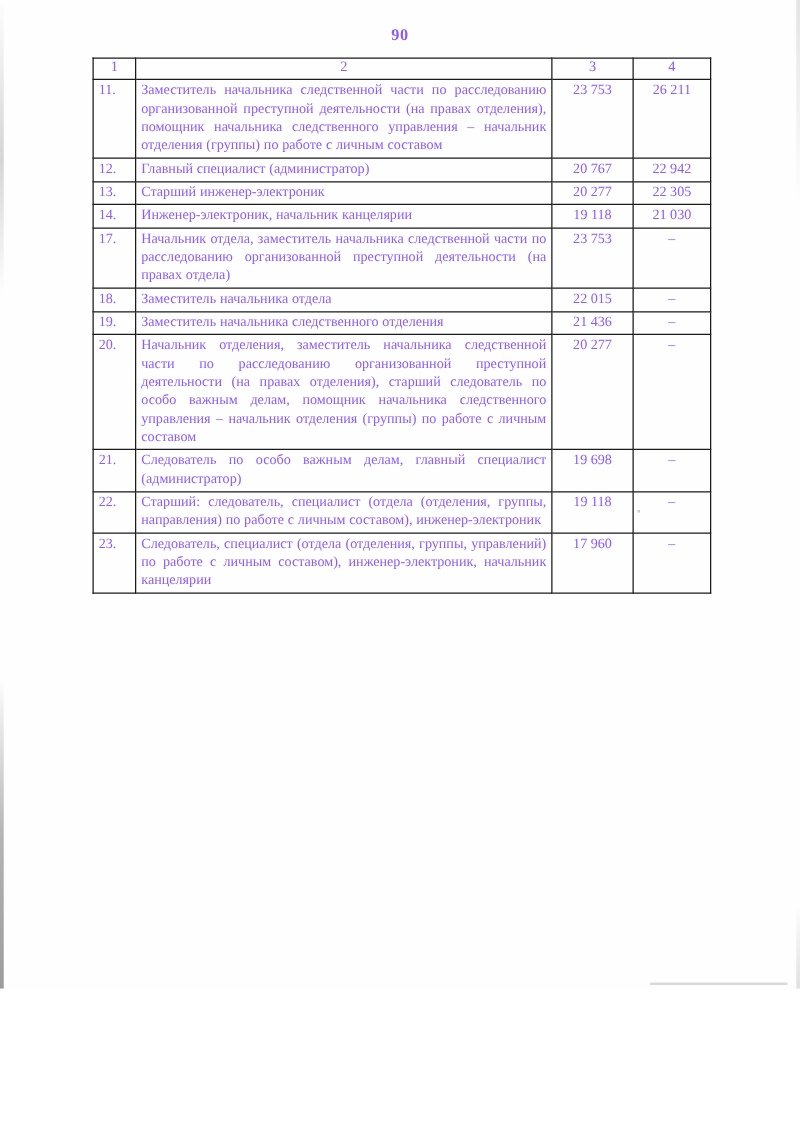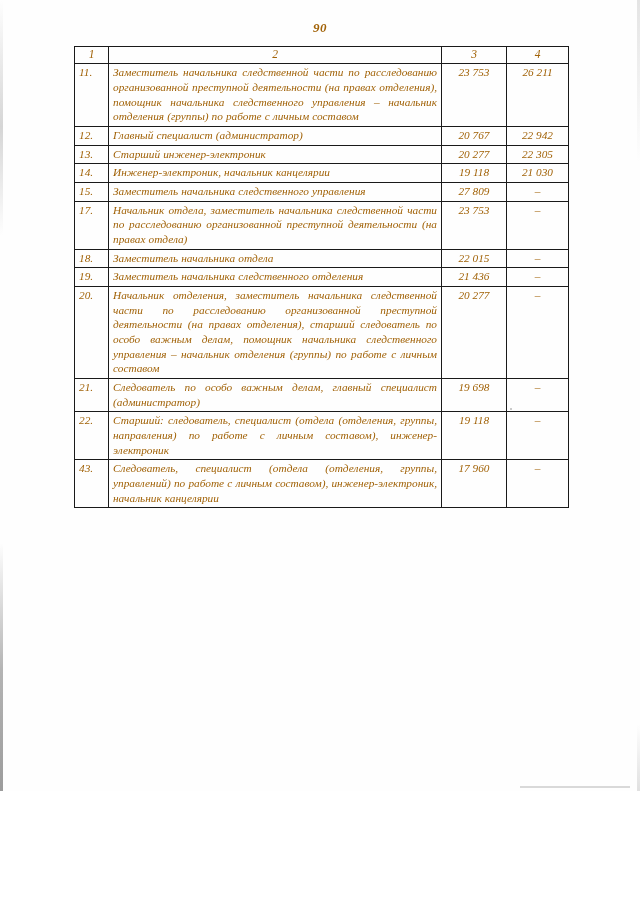--- a/index.html
+++ b/index.html
@@ -6,23 +6,22 @@
     margin: 0;
     padding: 0;
     background: #ffffff;
   }
   .page {
     position: relative;
     width: 640px;
     height: 791px;
     background: #fefefe;
     font-family: "Liberation Serif", "DejaVu Serif", serif;
-    color: #a16207;
+    color: #8b5cf6;
     overflow: hidden;
-    font-style: italic;
   }
   
   .scan-edge-left {
     position: absolute;
     left: 0; top: 0;
     width: 3px; height: 905px;
     background: linear-gradient(to bottom,
       rgba(255,255,255,0) 0%,
       rgba(120,120,120,0.30) 14%,
       rgba(255,255,255,0) 26%,
@@ -179,26 +178,20 @@
             <td class="num">20 277</td>
             <td class="num">22 305</td>
           </tr>
           <tr>
             <td class="idx">14.</td>
             <td class="desc">Инженер-электроник, начальник канцелярии</td>
             <td class="num">19 118</td>
             <td class="num">21 030</td>
           </tr>
           <tr>
-            <td class="idx">15.</td>
-            <td class="desc">Заместитель начальника следственного управления</td>
-            <td class="num">27 809</td>
-            <td class="dash">–</td>
-          </tr>
-          <tr>
             <td class="idx">17.</td>
             <td class="desc j-all">Начальник отдела, заместитель начальника следственной части по расследованию организованной преступной деятельности (на правах отдела)</td>
             <td class="num">23 753</td>
             <td class="dash">–</td>
           </tr>
           <tr>
             <td class="idx">18.</td>
             <td class="desc">Заместитель начальника отдела</td>
             <td class="num">22 015</td>
             <td class="dash">–</td>
@@ -221,21 +214,21 @@
             <td class="num">19 698</td>
             <td class="dash">–</td>
           </tr>
           <tr>
             <td class="idx">22.</td>
             <td class="desc j-all">Старший: следователь, специалист (отдела (отделения, группы, направления) по работе с личным составом), инженер-электроник</td>
             <td class="num">19 118</td>
             <td class="dash">–</td>
           </tr>
           <tr>
-            <td class="idx">43.</td>
+            <td class="idx">23.</td>
             <td class="desc j-all">Следователь, специалист (отдела (отделения, группы, управлений) по работе с личным составом), инженер-электроник, начальник канцелярии</td>
             <td class="num">17 960</td>
             <td class="dash">–</td>
           </tr>
         </tbody>
     </table>
   </div>
 
 </div>
 

